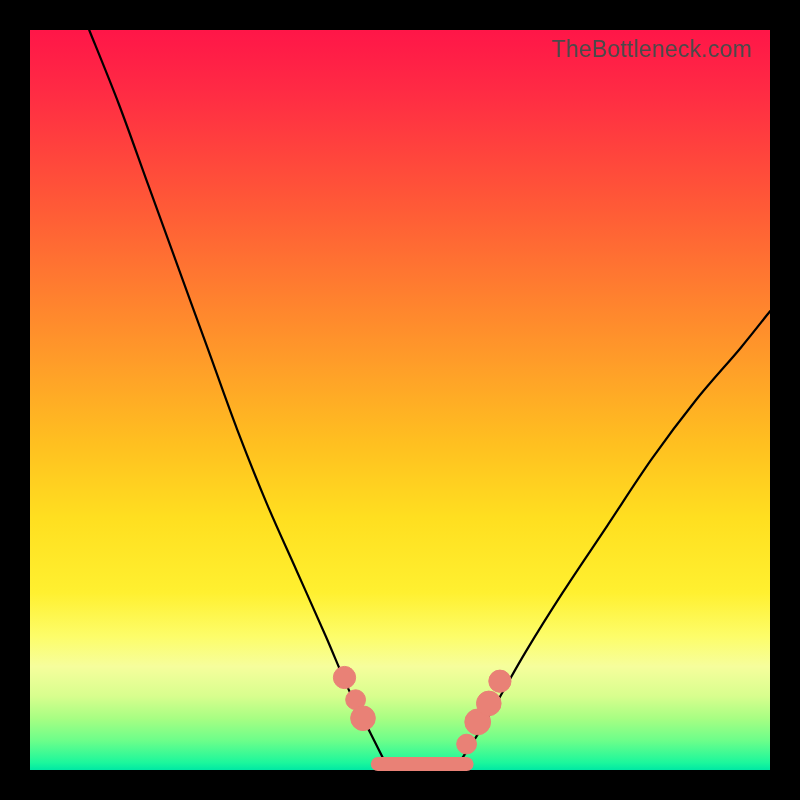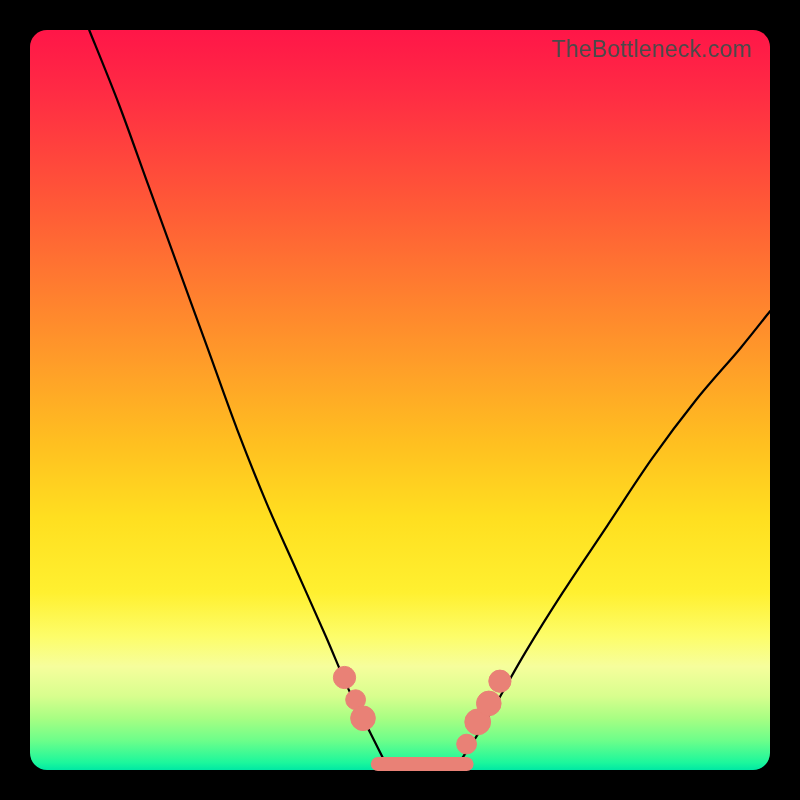--- a/index.html
+++ b/index.html
@@ -35,21 +35,20 @@
       #ffdf20 66%,
       #fff030 76%,
       #fdfd6a 82%,
       #f6fe9c 86%,
       #d8fe8e 90%,
       #a8fe83 93%,
       #6dfe8a 96%,
       #1cf79c 99%,
       #00e8a4 100%
     );
-    border-radius: 17px;
   }
   .watermark {
     position: absolute;
     top: 6px;
     right: 18px;
     color: #4a4a4a;
     font-size: 23px;
     font-weight: 400;
     letter-spacing: 0.2px;
     user-select: none;

